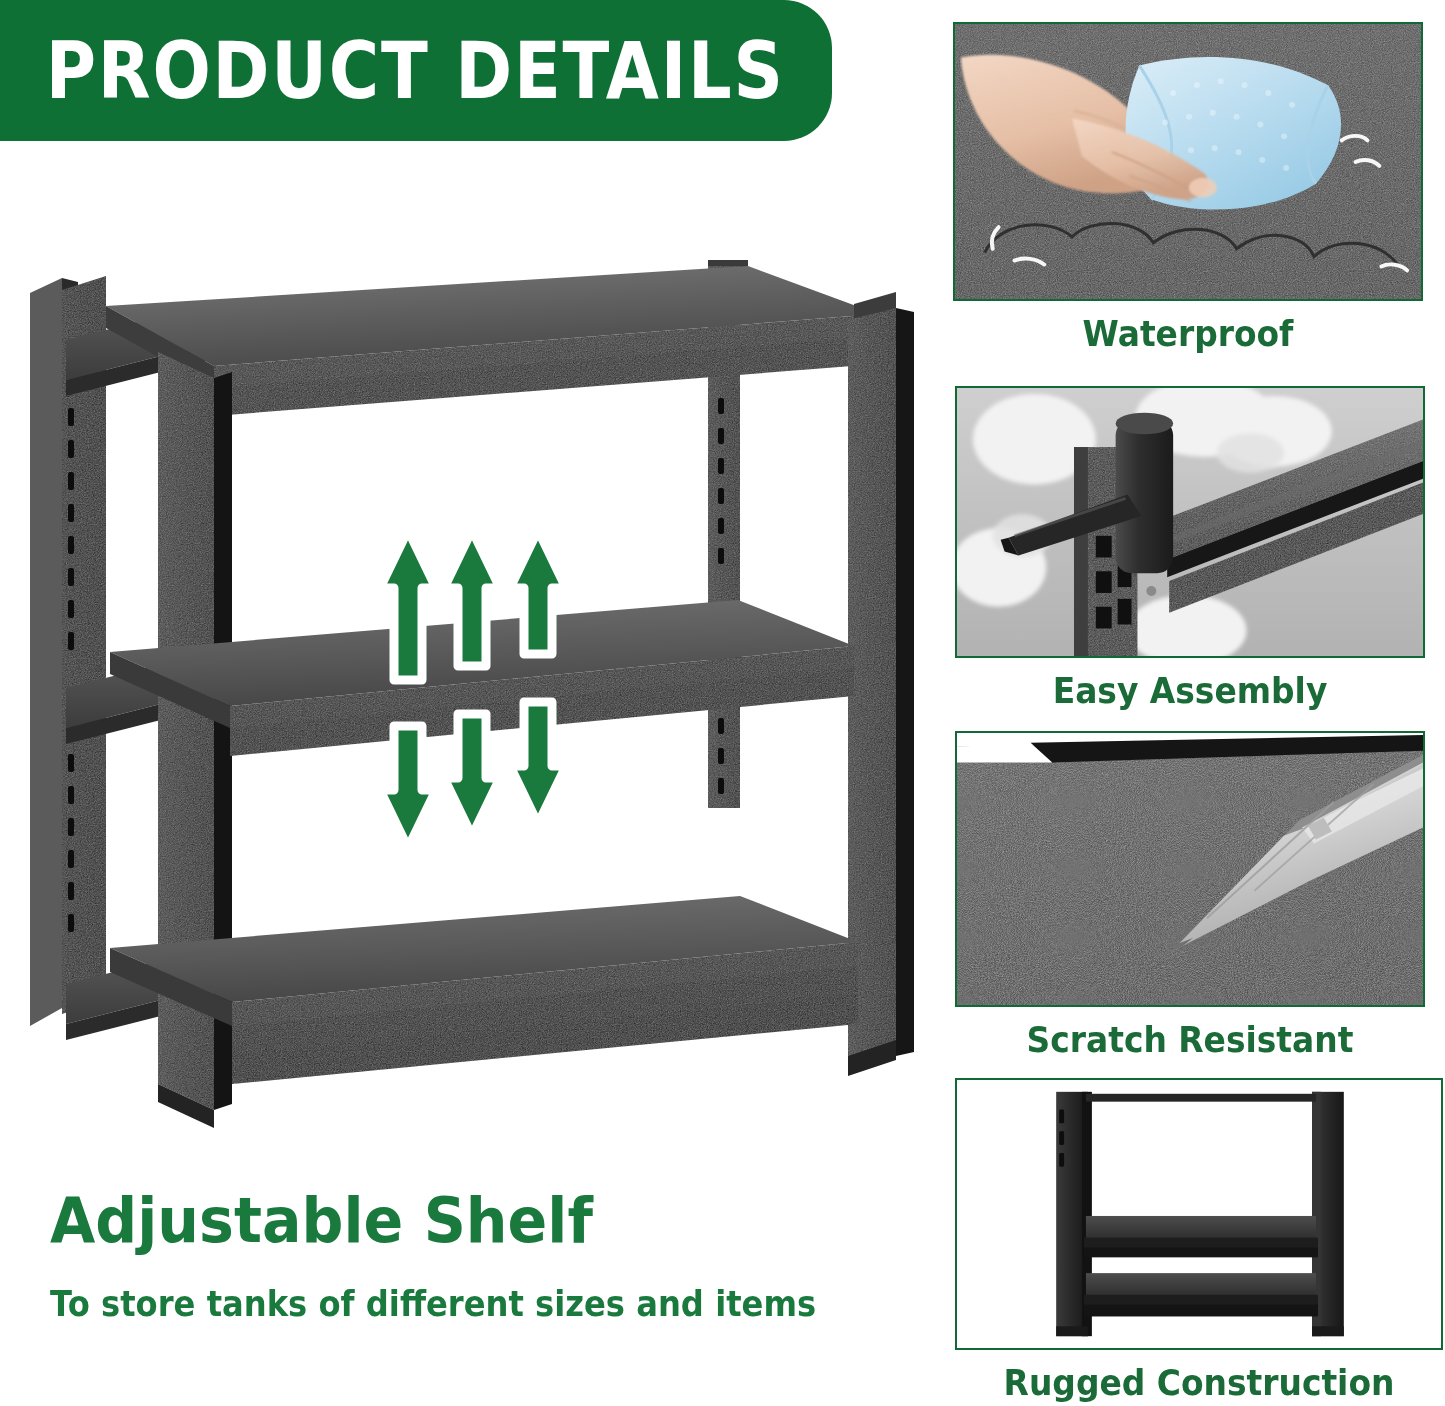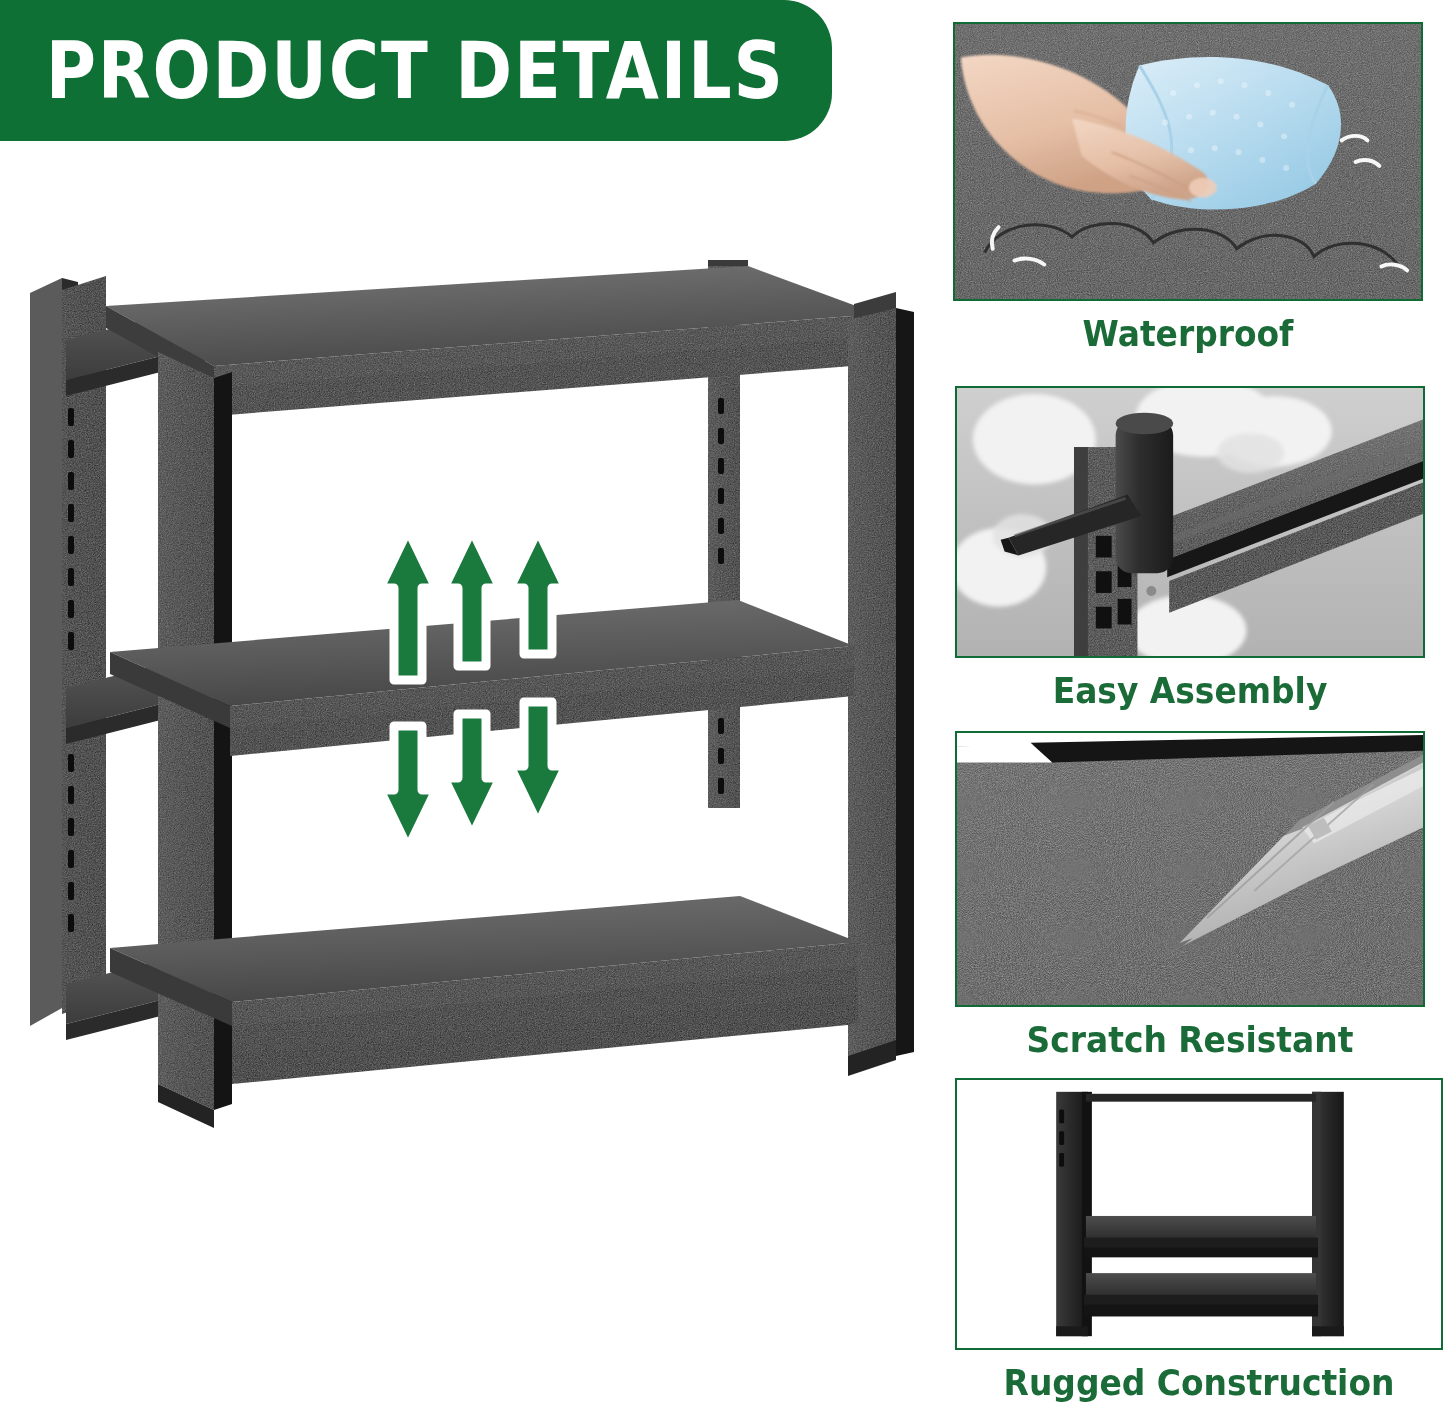--- a/index.html
+++ b/index.html
@@ -248,20 +248,24 @@
         <g>
           <path d="M 454 588 L 426 530 L 440 530 L 440 466 L 468 466 L 468 530 L 482 530 Z" fill="#1a7a3e" stroke="#ffffff" stroke-width="9" stroke-linejoin="round"></path>
         </g>
         <g>
           <path d="M 520 576 L 492 518 L 506 518 L 506 454 L 534 454 L 534 518 L 548 518 Z" fill="#1a7a3e" stroke="#ffffff" stroke-width="9" stroke-linejoin="round"></path>
         </g>
       </g>
     </svg>
   </div>
 
+  <div class="adj-block">
+    <div class="adj-title">Adjustable Shelf</div>
+    <div class="adj-sub">To store tanks of different sizes and items</div>
+  </div>
 
   <div class="feature" id="feature-1">
     <div class="feature-frame">
       <svg class="photo" viewBox="0 0 470 272" preserveAspectRatio="none">
         <defs>
           <linearGradient id="eaBg" x1="0" y1="0" x2="0" y2="1">
             <stop offset="0%" stop-color="#cfcfcf"></stop>
             <stop offset="100%" stop-color="#b2b2b2"></stop>
           </linearGradient>
           <linearGradient id="malletG" x1="0" y1="0" x2="1" y2="0">

